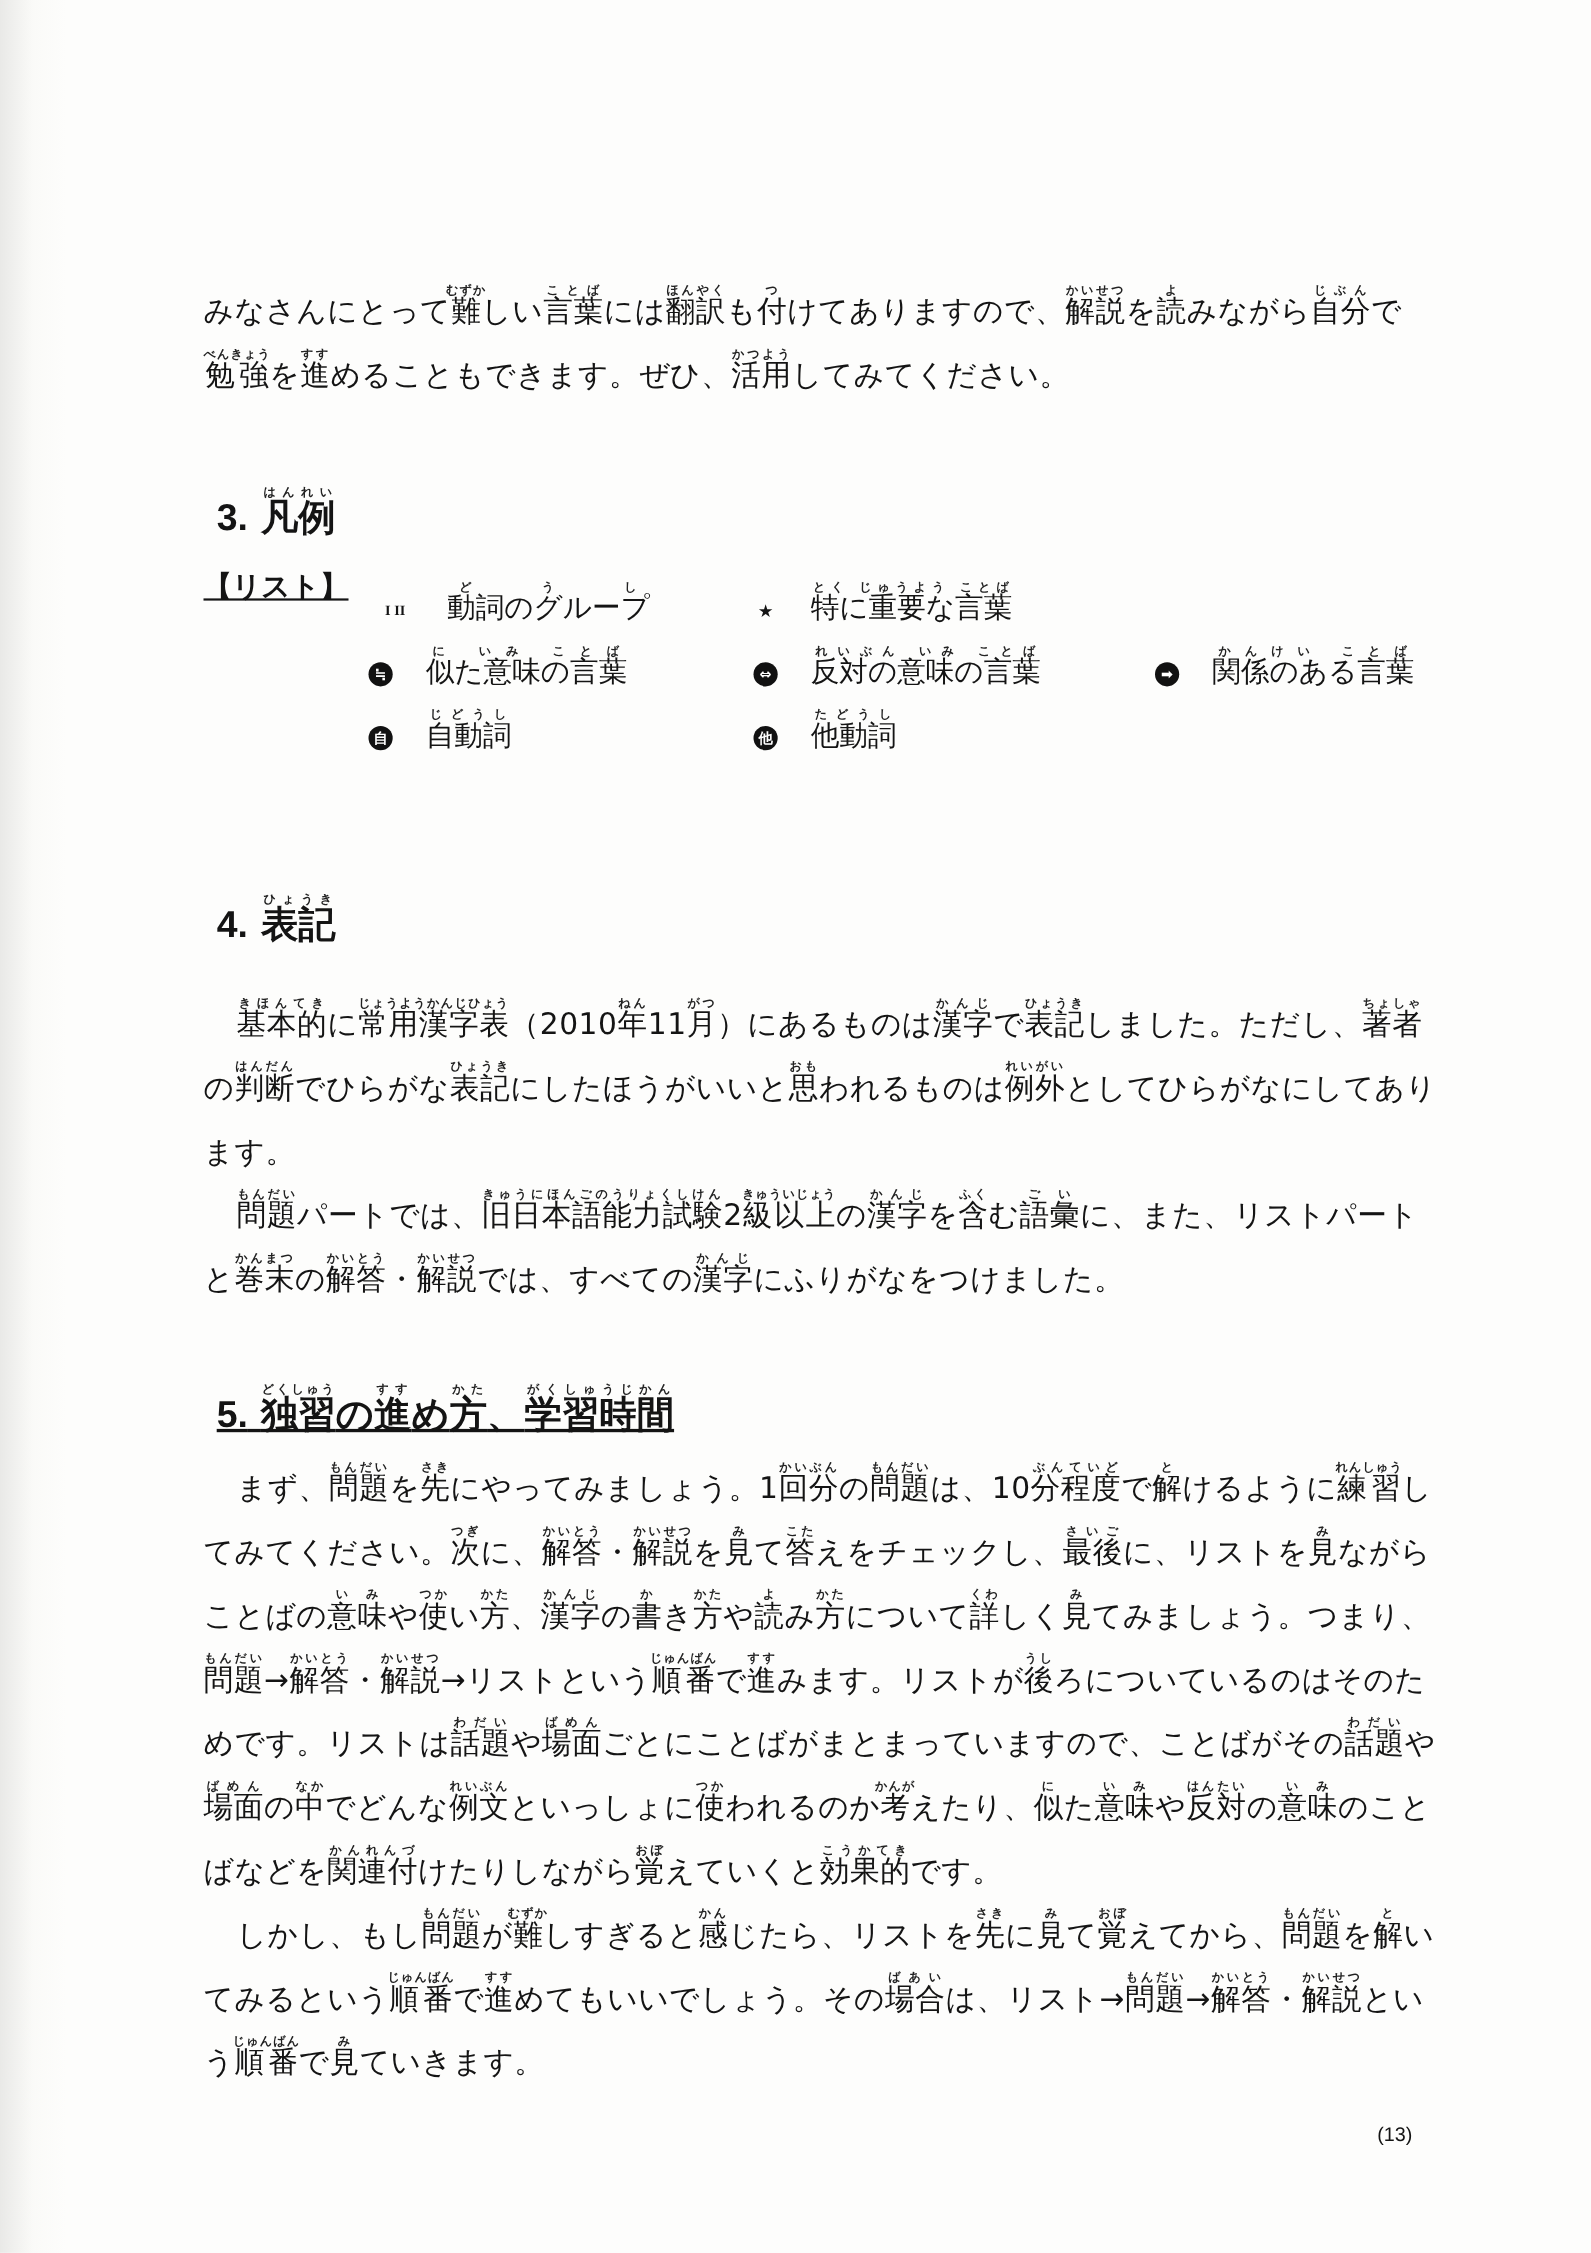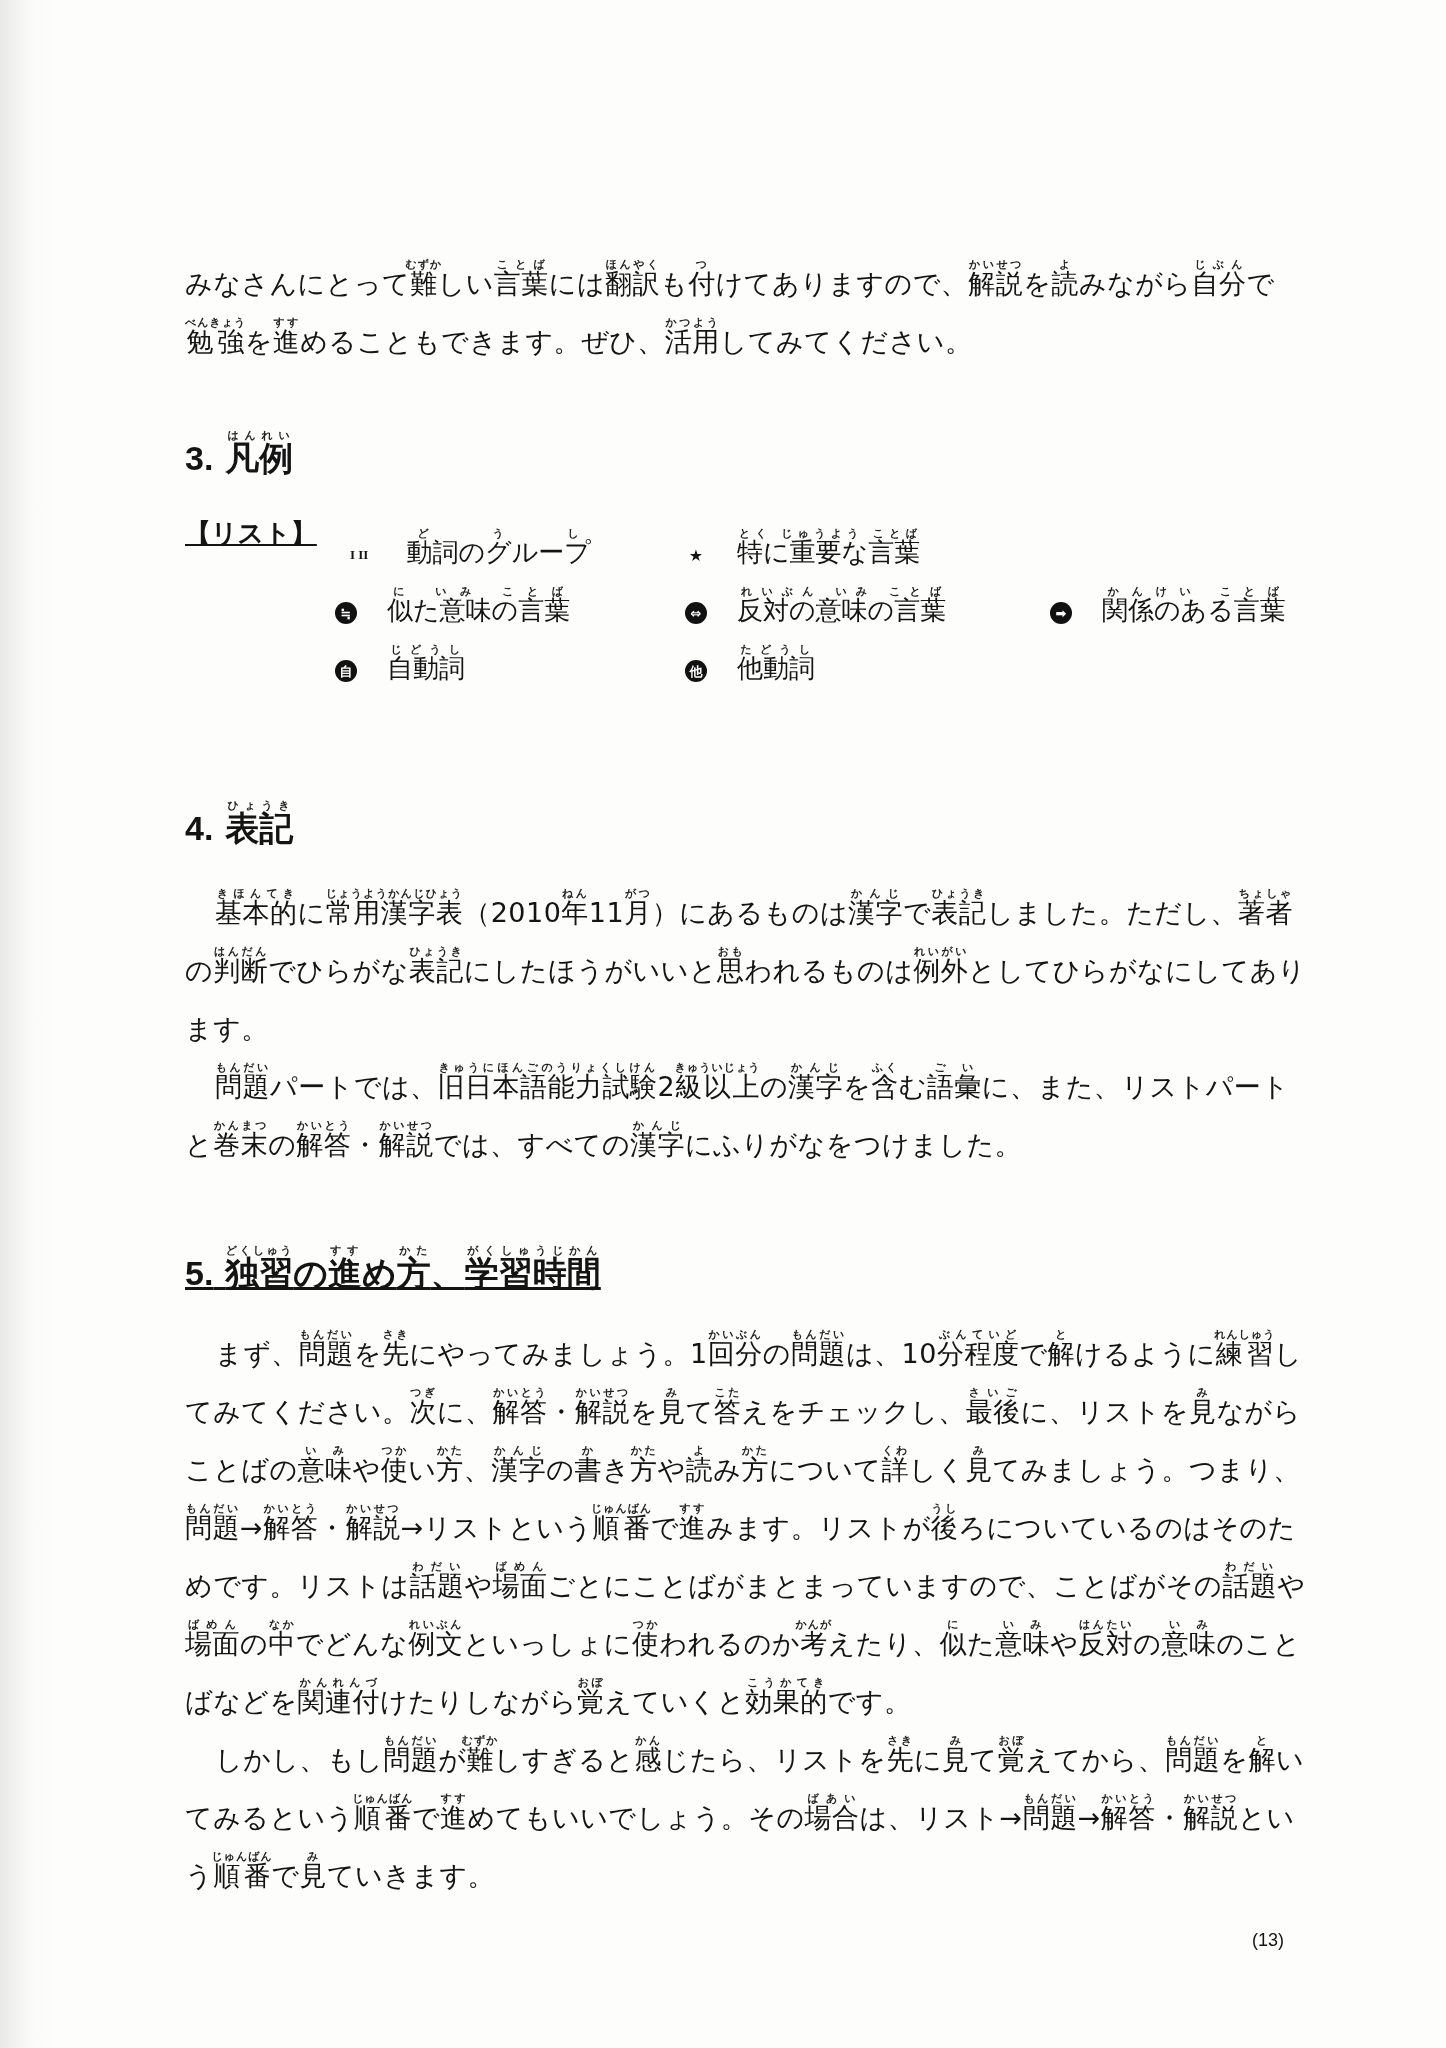--- a/index.html
+++ b/index.html
@@ -7,31 +7,31 @@
     width: 1446px; height: 2048px; background: #fdfdfc; position: relative; overflow: hidden;
     font-family: "DejaVu Sans", "Liberation Sans", sans-serif; color: #141414;
   }
   .page-edge { position: absolute; left: 0; top: 0; width: 1446px; height: 2048px;
     background: linear-gradient(90deg, #e9e9e7 0px, #fafaf8 30px, #fdfdfc 60px); z-index: 0; }
   .content { position: absolute; left: 185px; top: 255px; width: 1125px; z-index: 1; }
   ruby { ruby-position: over; }
   rt { font-size: 11px; font-weight: bold; letter-spacing: 1px; color: #222; }
   .para { font-size: 27px; line-height: 58px; margin: 0; letter-spacing: 0.5px; }
   .para.indent { text-indent: 30px; }
-  .heading { font-size: 34px; font-weight: bold; margin: 0; line-height: 56px; }
+  .heading { font-size: 34px; font-weight: bold; margin: 12px; line-height: 56px; }
   .heading .num { font-family: "Liberation Sans", sans-serif; font-weight: bold; }
   .sec3 { position: absolute; top: 175px; left: 0; }
   .legend { position: absolute; top: 255px; left: 0; width: 1125px; }
   .legend-row { position: relative; height: 58px; font-size: 26px; }
   .lg-label { position: absolute; left: 0; top: 6px; font-weight: bold; text-decoration: underline; }
   .lg-item { position: absolute; top: 18px; display: flex; align-items: flex-end; }
   .lg-icon { width: 22px; height: 22px; margin-right: 30px; display: inline-flex; align-items: center; justify-content: center; margin-bottom: 4px; }
   .circ { width: 22px; height: 22px; border-radius: 50%; background: #111; color: #fff; font-size: 13px; font-weight: bold; display: flex; align-items: center; justify-content: center; line-height: 1; }
   .sec4 { position: absolute; top: 545px; left: 0; }
-  .sec4-body { position: absolute; top: 629px; left: 0; width: 1125px; }
+  .sec4-body { position: absolute; top: 648px; left: 0; width: 1125px; }
   .sec5 { position: absolute; top: 990px; left: 0; text-decoration: underline; }
   .sec5-body { position: absolute; top: 1070px; left: 0; width: 1125px; }
   .page-number { position: absolute; left: 1252px; top: 1930px; font-size: 18px; font-family: "Liberation Sans", sans-serif; z-index: 1; }
 </style>
 </head>
 <body>
 
 <div class="page-edge"></div>
 
 <div class="content">

